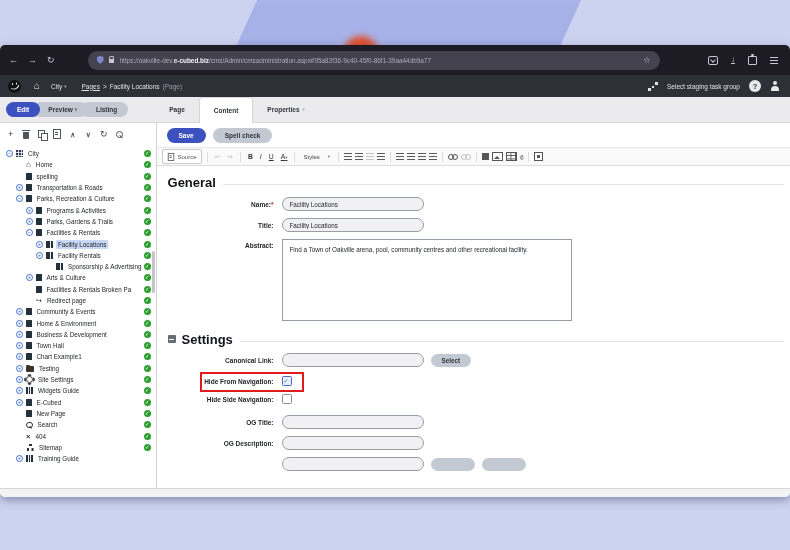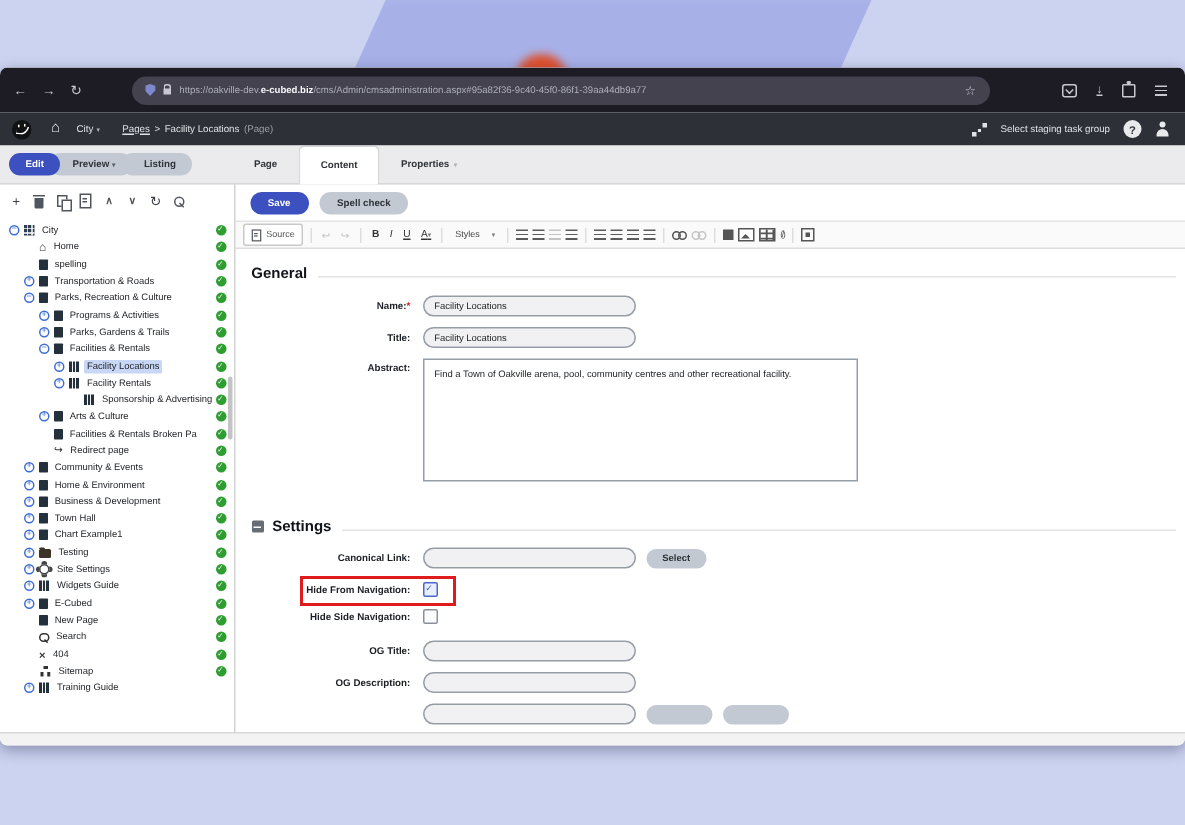--- a/index.html
+++ b/index.html
@@ -121,21 +121,21 @@
   .mini-img::after{content:"";position:absolute;left:1px;bottom:1px;width:0;height:0;border-left:3px solid transparent;border-right:3px solid transparent;border-bottom:3px solid #555;}
   .mini-table{width:9px;height:7px;border:1px solid #555;background-image:linear-gradient(#555 1px,transparent 1px),linear-gradient(90deg,#555 1px,transparent 1px);background-size:4.5px 3.5px;background-position:-1px 2px;}
   .mini-code{font-size:6px;color:#555;letter-spacing:-1px;}
   .mini-max{width:7px;height:7px;border:1px solid #555;position:relative;}
   .mini-max::after{content:"";position:absolute;left:2px;top:2px;width:3px;height:3px;background:#555;}
   .mini-blk{width:7px;height:7px;background:#555;}
   .styles-dd{display:flex;align-items:center;gap:8px;padding:0 3px;color:#444;}
   
   .formarea{flex:1;overflow:hidden;padding-left:11px;font-size:6.5px;color:#222;}
   .section-head{display:flex;align-items:flex-end;margin-top:12px;margin-right:6px;}
-  .section-title{font-size:10px;font-weight:bold;color:#101418;padding-right:7px;line-height:9px;}
+  .section-title{font-size:13px;font-weight:bold;color:#101418;padding-right:7px;line-height:9px;}
   .rule{flex:1;height:1px;background:#e3e3e3;margin-bottom:2px;}
   .collapse-sq{width:8px;height:8px;background:#676d75;border-radius:1px;position:relative;margin-right:6px;margin-bottom:1px;flex:0 0 auto;}
   .collapse-sq::after{content:"";position:absolute;left:1.5px;top:3.5px;width:5px;height:1px;background:#fff;}
   .frow{display:flex;align-items:center;margin-top:7px;position:relative;}
   .flabel{flex:0 0 106px;width:106px;text-align:right;font-weight:bold;color:#1c2024;padding-right:8px;}
   .req{color:#d42323;}
   .pill{width:126px;height:12px;border:1px solid #979da5;border-radius:7px;background:#f1f1f3;font-size:6.3px;
     padding:0 7px;color:#1c2024;font-family:"Liberation Sans",sans-serif;outline:none;}
   .abs{width:290px;height:82px;border:1px solid #979da5;background:#fff;font-size:6.3px;padding:6px 7px;
     color:#1c2024;resize:none;font-family:"Liberation Sans",sans-serif;outline:none;box-sizing:border-box;}
@@ -563,21 +563,21 @@
           <div class="frow">
             <span class="flabel">Title:</span>
             <input class="pill" value="Facility Locations" style="">
           </div>
 
           <div class="frow" style="align-items:flex-start">
             <span class="flabel" style="padding-top:3px">Abstract:</span>
             <textarea class="abs" style="">Find a Town of Oakville arena, pool, community centres and other recreational facility.</textarea>
           </div>
 
-          <div class="section-head" style="margin-top:26px">
+          <div class="section-head" style="margin-top:14px">
             <span class="collapse-sq"></span>
             <span class="section-title">Settings</span>
             <span class="rule"></span>
           </div>
 
           <div class="frow" style="margin-top:9px">
             <span class="flabel">Canonical Link:</span>
             <input class="pill" value="" style="">
             <span class="btn-sel">Select</span>
           </div>

